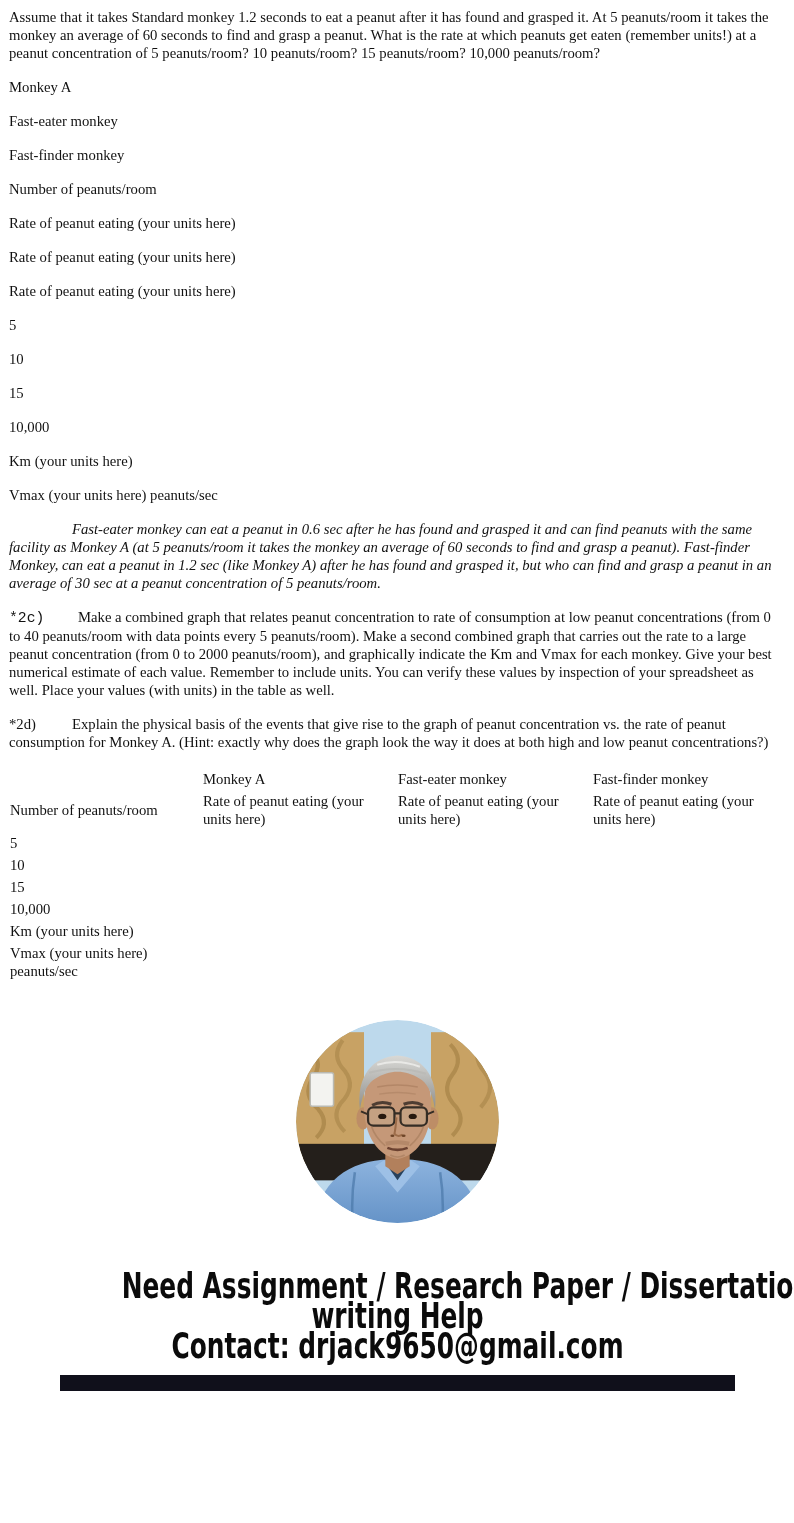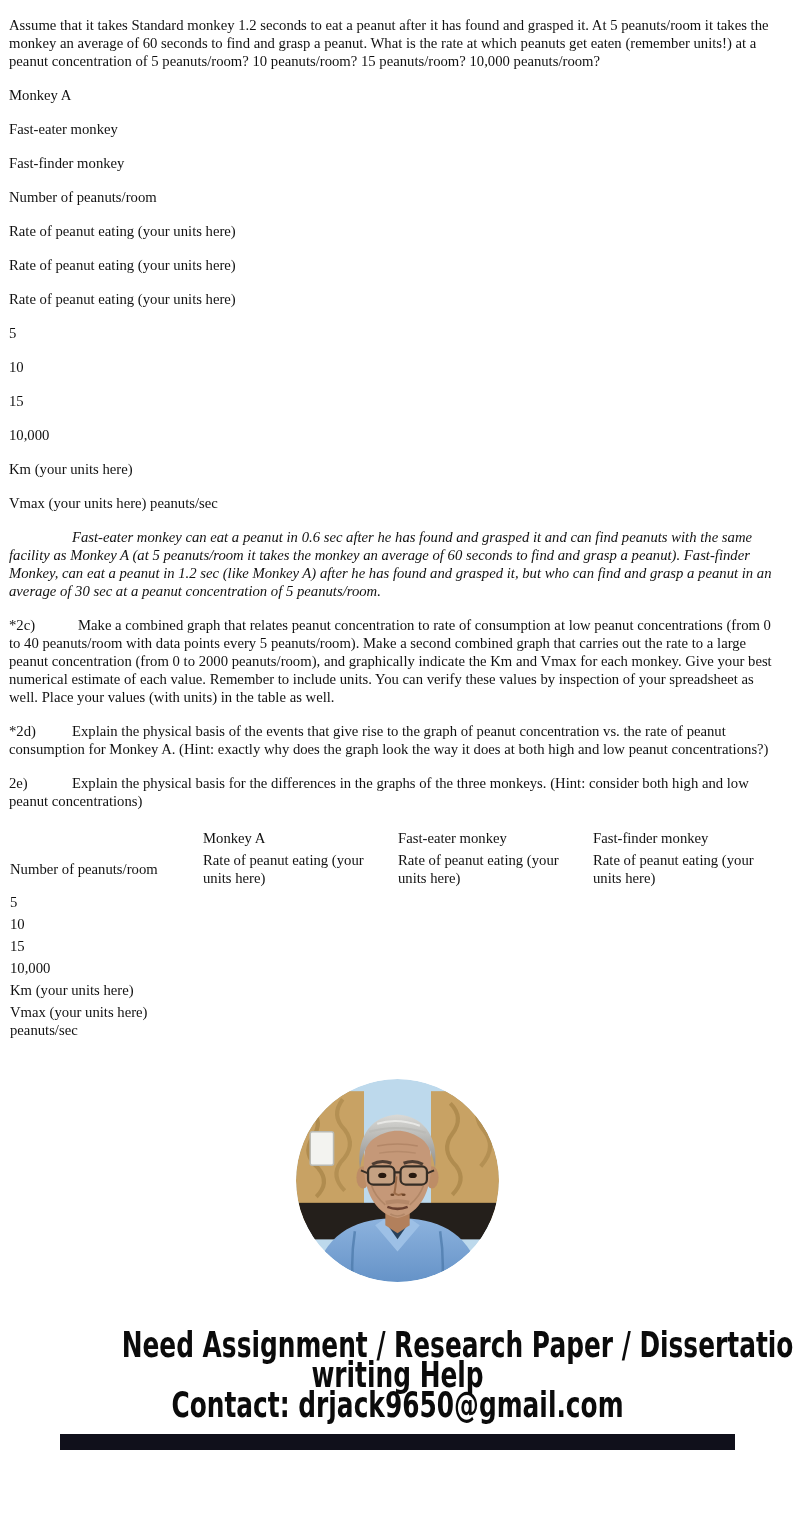--- a/index.html
+++ b/index.html
@@ -1,26 +1,26 @@
 <!DOCTYPE html>
 <html><head>
 <meta charset="utf-8">
 <style>
   html, body { margin: 0; padding: 0; background: #ffffff; }
   body {
     width: 794px; height: 1523px; overflow: hidden;
     font-family: "Liberation Serif", serif;
     font-size: 14.7px; line-height: 18px; color: #111;
   }
-  .page { padding: 16px 8px 0 9px; }
+  .page { padding: 8px 8px 0 9px; }
   p { margin: 0 0 16px 0; }
   .indent-first { text-indent: 63px; font-style: italic; }
   .q { text-indent: 0; }
   .q-label { display: inline-block; width: 63px; }
-  .q-2c .q-label { width: 69px; }
+  .q-2c .q-label { width: 69px; font-family: Liberation Mono, monospace; }
 
   table.grid {
     border-collapse: collapse; table-layout: fixed;
     width: 778px; margin-top: 2px;
   }
   table.grid td {
     padding: 0 10px 0 1px; vertical-align: top;
     line-height: 18px;
   }
   table.grid col.c1 { width: 193px; }
@@ -74,21 +74,20 @@
   <p>Km (your units here)</p>
   <p>Vmax (your units here) peanuts/sec</p>
 
   <p class="indent-first">Fast-eater monkey can eat a peanut in 0.6 sec after he has found and grasped it and can find peanuts with the same facility as Monkey A (at 5 peanuts/room it takes the monkey an average of 60 seconds to find and grasp a peanut). Fast-finder Monkey, can eat a peanut in 1.2 sec (like Monkey A) after he has found and grasped it, but who can find and grasp a peanut in an average of 30 sec at a peanut concentration of 5 peanuts/room.</p>
 
 
   <p class="q q-2c"><span class="q-label">*2c)</span><span>Make a combined graph that relates peanut concentration to rate of consumption at low peanut concentrations (from 0 to 40 peanuts/room with data points every 5 peanuts/room). Make a second combined graph that carries out the rate to a large peanut concentration (from 0 to 2000 peanuts/room), and graphically indicate the Km and Vmax for each monkey. Give your best numerical estimate of each value. Remember to include units. You can verify these values by inspection of your spreadsheet as well. Place your values (with units) in the table as well.</span></p>
 
   <p class="q"><span class="q-label">*2d)</span><span>Explain the physical basis of the events that give rise to the graph of peanut concentration vs. the rate of peanut consumption for Monkey A. (Hint: exactly why does the graph look the way it does at both high and low peanut concentrations?)</span></p>
 
-  <p class="q"><span class="q-label">2e)</span><span>Explain the physical basis for the differences in the graphs of the three monkeys. (Hint: consider both high and low peanut concentrations)</span></p>
 
   <table class="grid">
     <colgroup>
         <col class="c1">
         <col class="c2">
         <col class="c3">
         <col class="c4">
       </colgroup>
     <tbody>
         <tr class="title-row">

